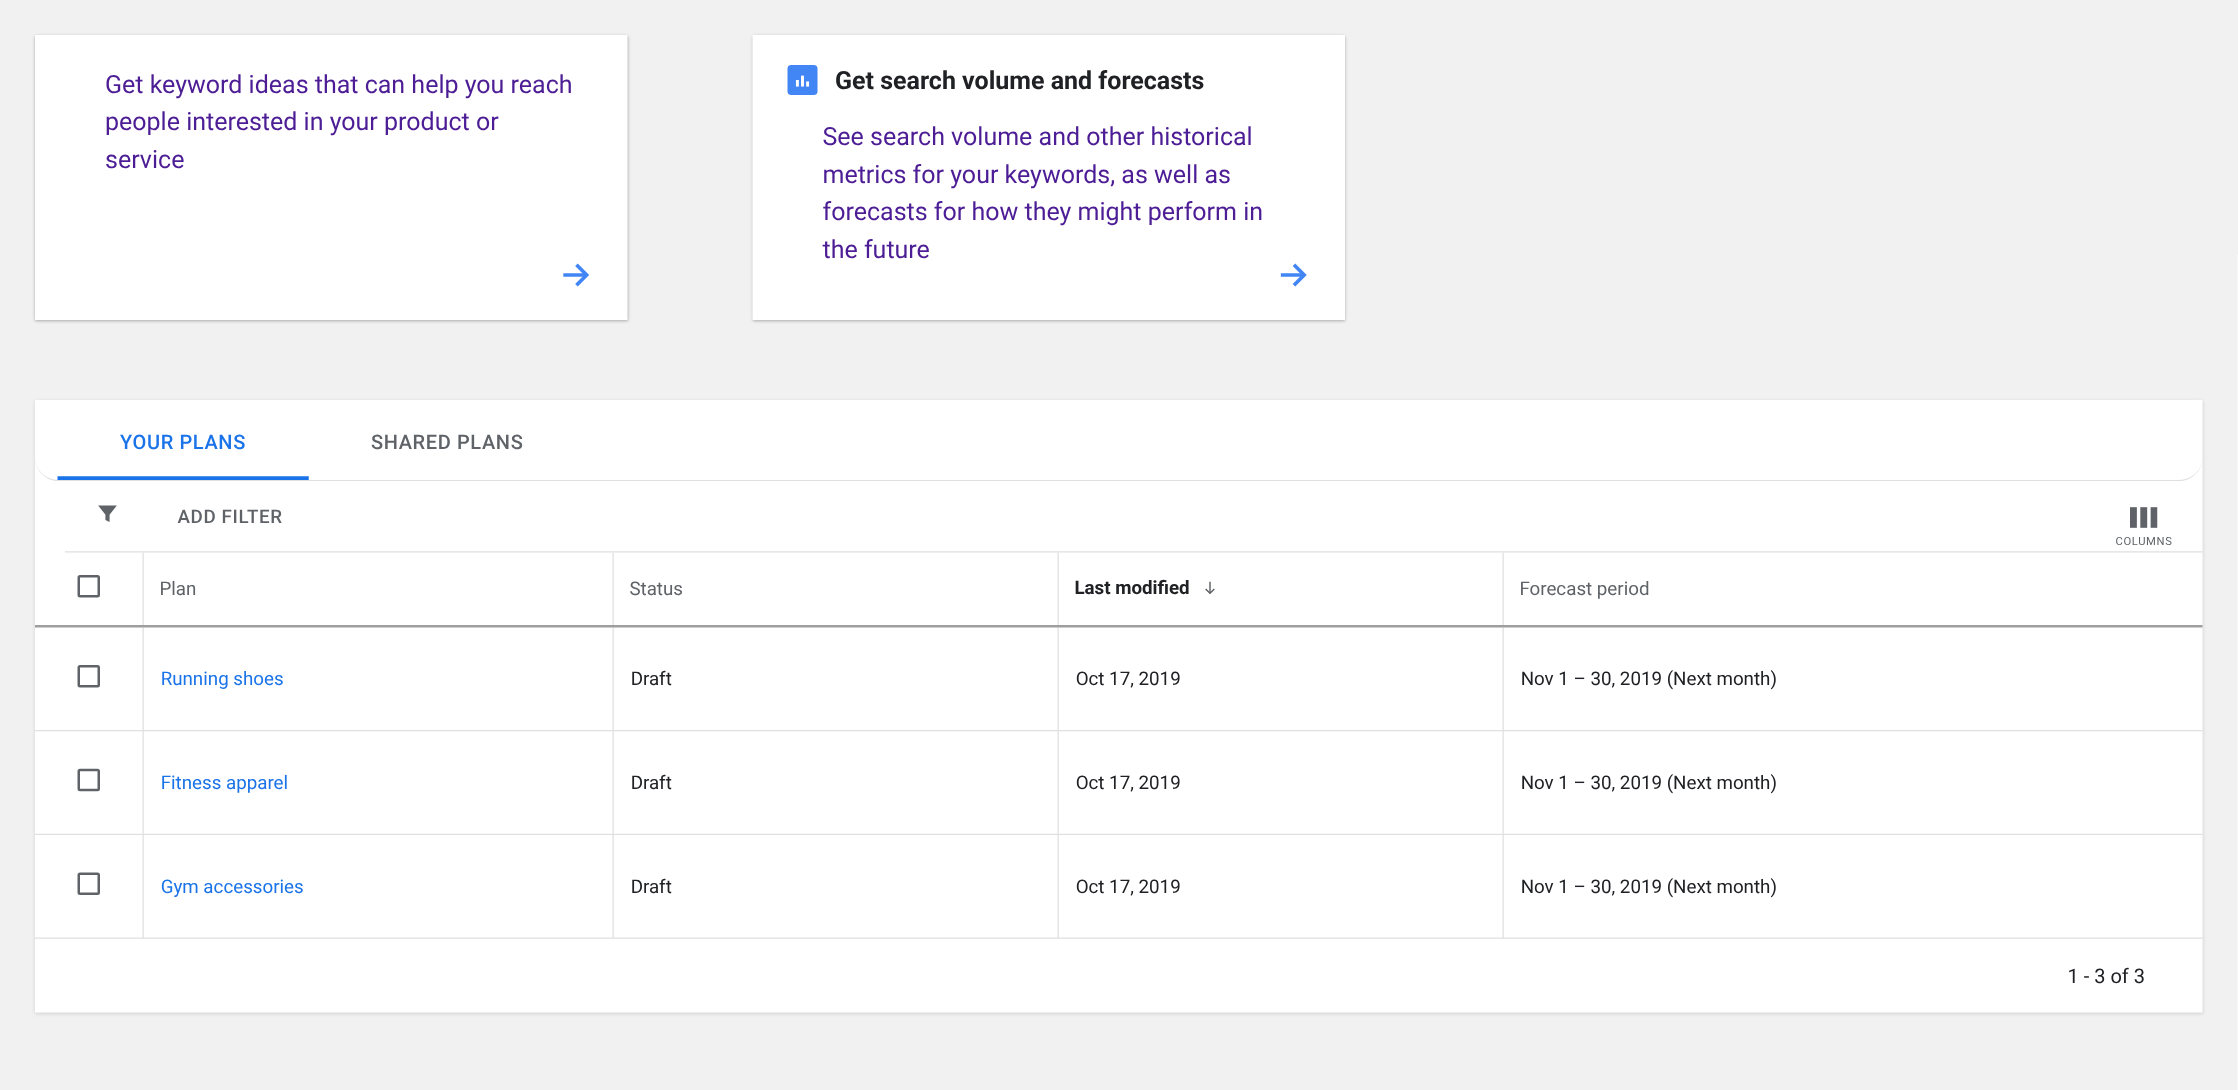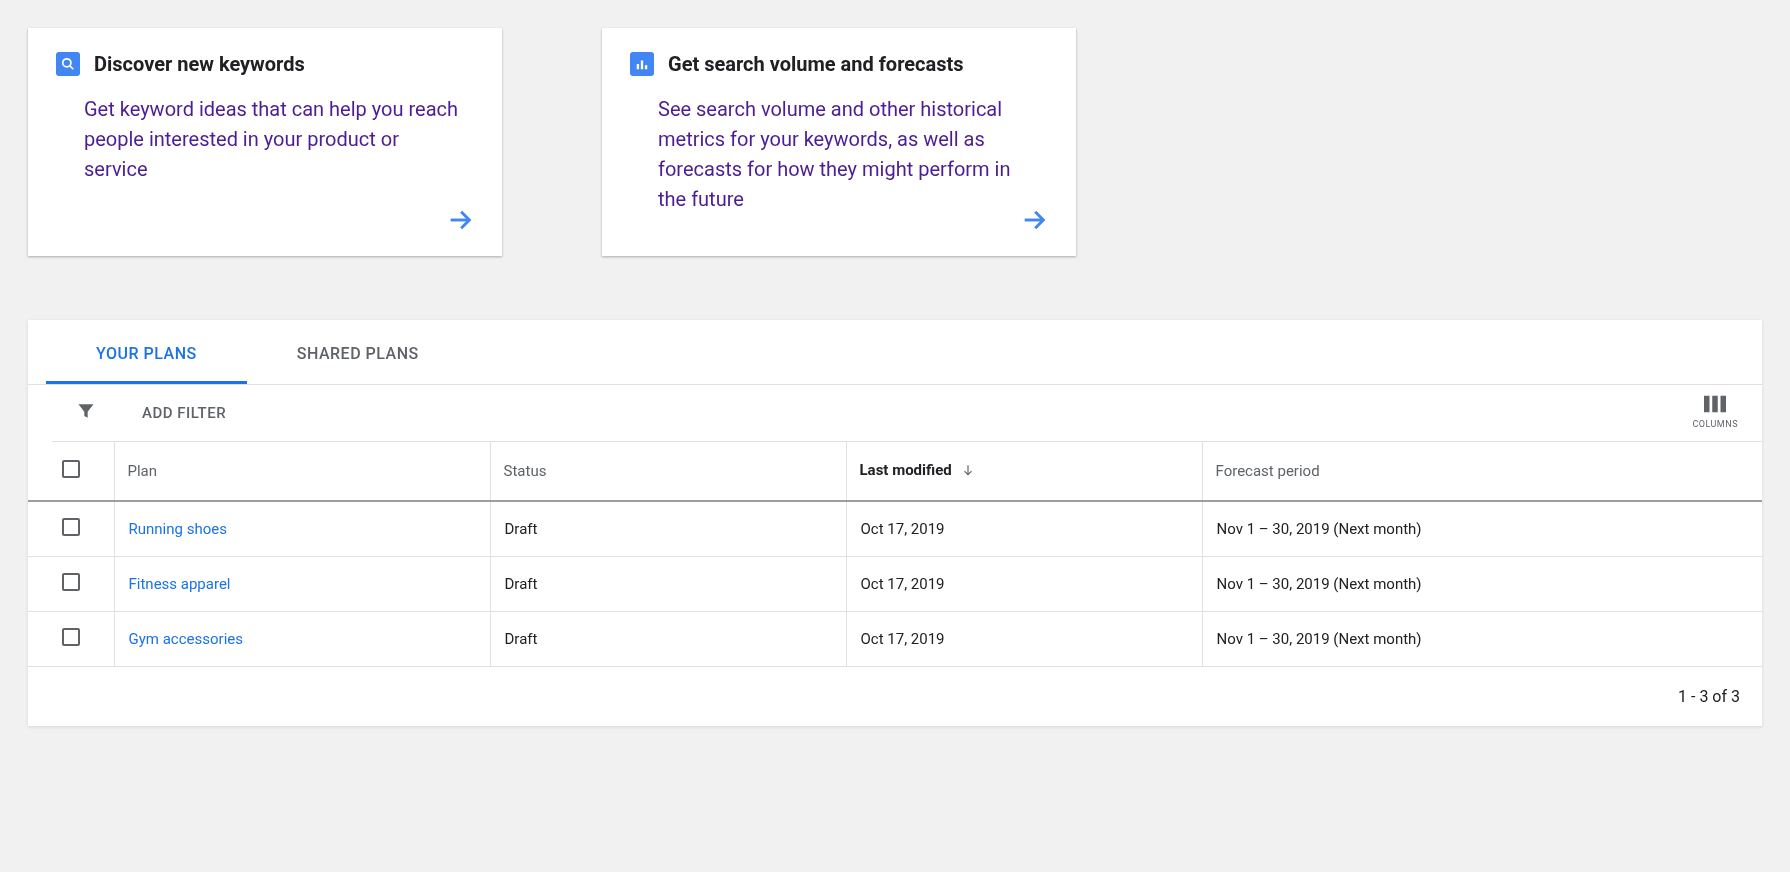--- a/index.html
+++ b/index.html
@@ -60,20 +60,21 @@
 }
 .plans-panel {
   margin: 64px 28px 0 28px;
   background: #fff;
   box-shadow: 0 1px 3px rgba(0,0,0,0.12);
 }
 .tabs {
   display: flex;
   border-bottom: 1px solid #e0e0e0;
   padding-left: 18px;
+  border-radius: 19px;
 }
 .tab {
   padding: 24px 50px 18px 50px;
   font-size: 16px;
   font-weight: 500;
   letter-spacing: 0.5px;
   color: #5f6368;
   cursor: pointer;
   border-bottom: 3px solid transparent;
 }
@@ -96,21 +97,21 @@
 .add-filter {
   font-size: 15px;
   font-weight: 500;
   color: #5f6368;
   letter-spacing: 0.5px;
   cursor: pointer;
 }
 .columns-btn {
   position: absolute;
   right: 24px;
-  top: 10px;
+  top: 20px;
   text-align: center;
   color: #5f6368;
   cursor: pointer;
 }
 .columns-label {
   font-size: 9px;
   letter-spacing: 0.5px;
   margin-top: 2px;
 }
 table {
@@ -128,21 +129,21 @@
   padding: 18px 13px;
   border-right: 1px solid #e0e0e0;
 }
 th.sorted {
   font-weight: 700;
   color: #202124;
 }
 th:last-child { border-right: none; }
 td {
   font-size: 15px;
-  padding: 16px 14px;
+  padding: 30px 14px;
   border-bottom: 1px solid #e0e0e0;
   border-right: 1px solid #e0e0e0;
   color: #202124;
 }
 td:last-child { border-right: none; }
 .check-col { width: 86px; text-align: center; }
 .plan-col { width: 376px; }
 .status-col { width: 356px; margin-left: 24px; }
 .modified-col { width: 356px; }
 .checkbox {
@@ -157,39 +158,30 @@
   color: #1a73e8;
   cursor: pointer;
 }
 .sort-arrow {
   display: inline-block;
   margin-left: 6px;
   vertical-align: middle;
 }
 .pagination {
   text-align: right;
-  padding: 20px 22px;
+  padding: 20px 46px;
   font-size: 16px;
   color: #202124;
 }
 </style>
 </head>
 <body>
 
 <div class="cards-row">
   <div class="card">
-    <div class="card-header">
-      <div class="card-icon">
-        <svg width="14" height="14" viewBox="0 0 24 24" fill="none" stroke="#fff" stroke-width="3">
-            <circle cx="10" cy="10" r="7"></circle>
-            <line x1="21" y1="21" x2="15" y2="15"></line>
-          </svg>
-      </div>
-      <div class="card-title">Discover new keywords</div>
-    </div>
     <div class="card-desc">Get keyword ideas that can help you reach people interested in your product or service</div>
     <div class="card-arrow">
       <svg width="28" height="28" viewBox="0 0 24 24" fill="none" stroke="#4285f4" stroke-width="2.5">
           <line x1="4" y1="12" x2="20" y2="12"></line>
           <polyline points="13 5 20 12 13 19"></polyline>
         </svg>
     </div>
   </div>
 
   <div class="card">

